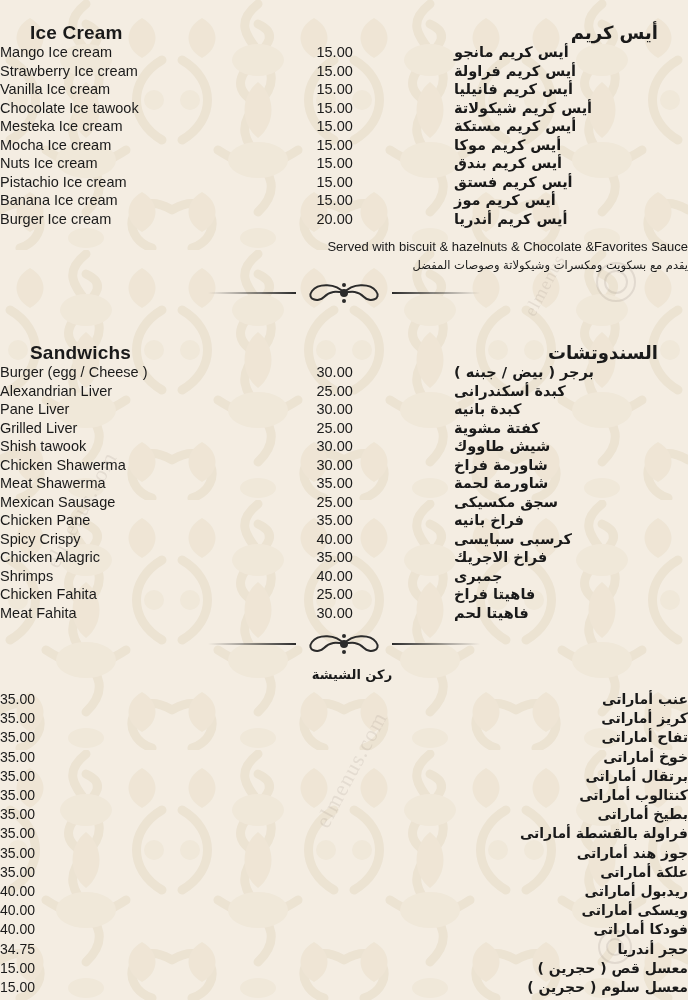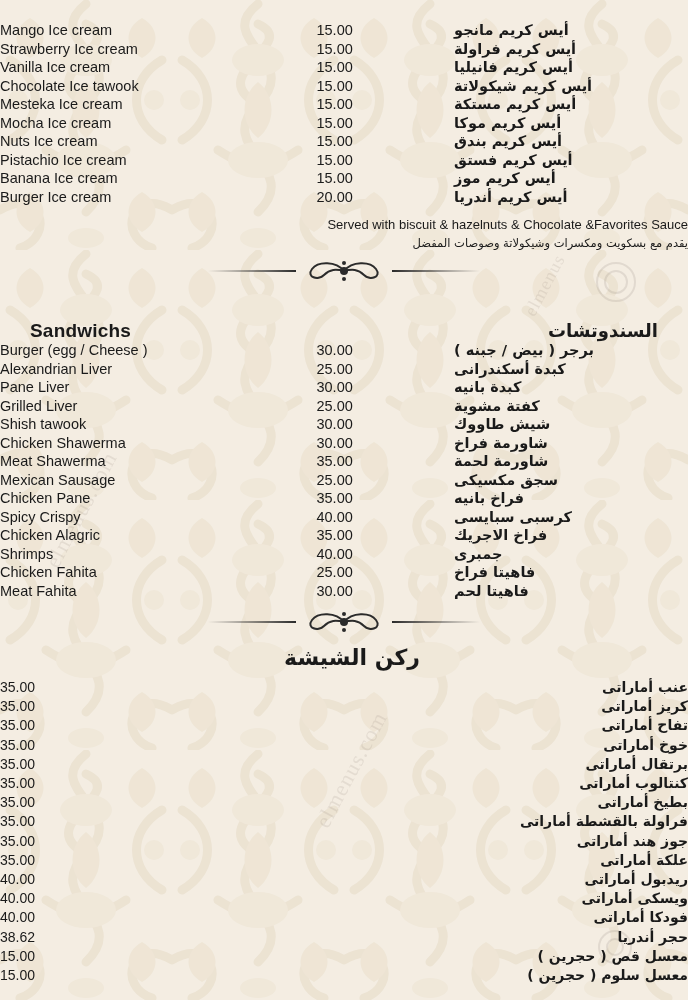--- a/index.html
+++ b/index.html
@@ -122,21 +122,21 @@
     height: 2px;
     width: 88px;
     background: #2b2b2b;
   }
   .divider .bar.left  { background: linear-gradient(to right, rgba(43,43,43,0), #2b2b2b); }
   .divider .bar.right { background: linear-gradient(to left,  rgba(43,43,43,0), #2b2b2b); }
   .divider svg { display: block; }
 
   .shisha-title {
     text-align: center;
-    font-size: 22px;
+    font-size: 13px;
     font-weight: bold;
     direction: rtl;
     font-family: "DejaVu Sans", sans-serif;
     margin: 10px 0 8px 16px;
   }
 
   table.shisha { width: 100%; border-collapse: collapse; }
   table.shisha td {
     font-size: 14px;
     line-height: 19.2px;
@@ -197,20 +197,24 @@
   </div>
 <div class="ring r2">
     <span class="ring-inner"></span>
   </div>
 
 <div id="content">
 
   <div class="spacer-ice"></div>
 
   <div class="section">
+    <div class="sec-head">
+      <div class="sec-title-en">Ice Cream</div>
+      <div class="sec-title-ar">أيس كريم</div>
+    </div>
 
     <table class="items">
       <tbody>
         <tr>
           <td class="en">Mango Ice cream</td>
           <td class="pr">15.00</td>
           <td class="ar">أيس كريم مانجو</td>
         </tr>
         <tr>
           <td class="en">Strawberry Ice cream</td>
@@ -427,21 +431,21 @@
         </tr>
         <tr>
           <td class="sh-pr">40.00</td>
           <td class="sh-ar">ويسكى أماراتى</td>
         </tr>
         <tr>
           <td class="sh-pr">40.00</td>
           <td class="sh-ar">فودكا أماراتى</td>
         </tr>
         <tr>
-          <td class="sh-pr">38.62</td>
+          <td class="sh-pr">34.75</td>
           <td class="sh-ar">حجر أندريا</td>
         </tr>
         <tr>
           <td class="sh-pr">15.00</td>
           <td class="sh-ar">معسل قص ( حجرين )</td>
         </tr>
         <tr>
           <td class="sh-pr">15.00</td>
           <td class="sh-ar">معسل سلوم ( حجرين )</td>
         </tr>

